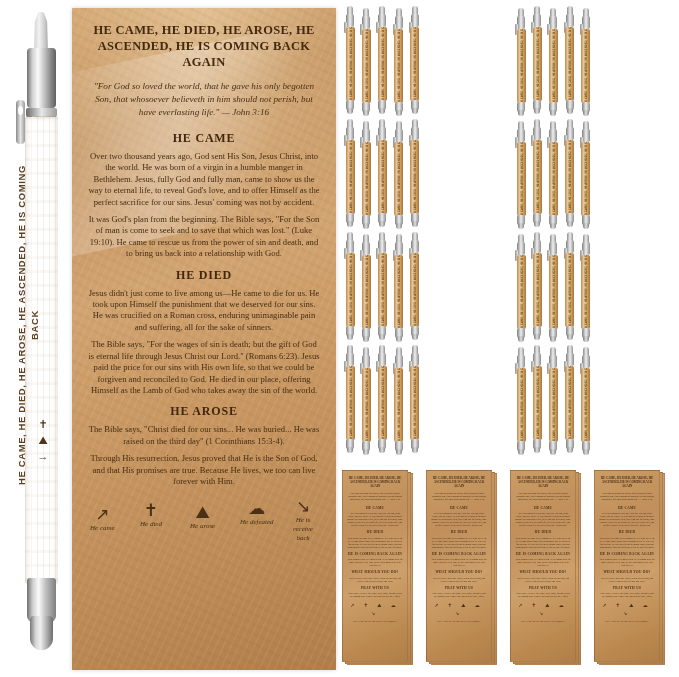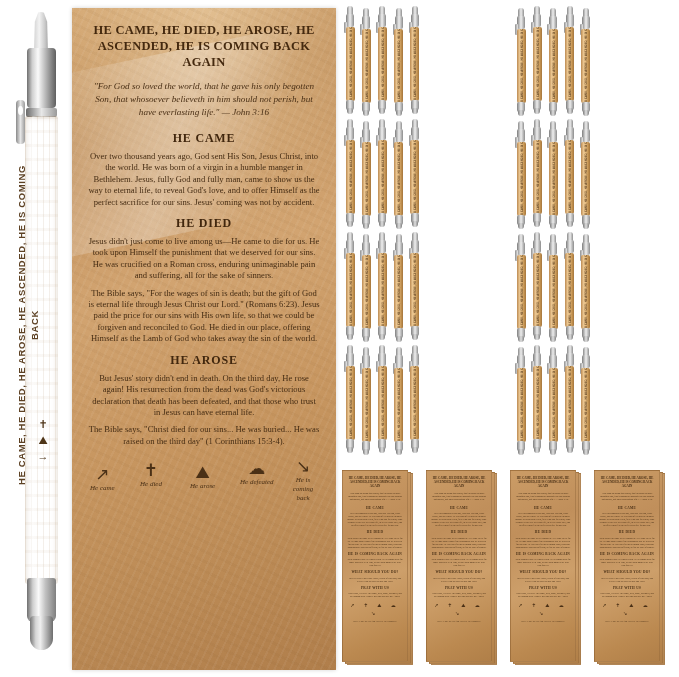--- a/index.html
+++ b/index.html
@@ -394,49 +394,50 @@
 
   <div class="card">
     <div class="paper-noise"></div>
     <div class="gloss"></div>
     <div class="card-inner">
       <h1>HE CAME, HE DIED, HE AROSE, HE ASCENDED, HE IS COMING BACK AGAIN</h1>
       <p class="verse">"For God so loved the world, that he gave his only begotten Son, that whosoever believeth in him should not perish, but have everlasting life." — John 3:16</p>
 
       <div class="sec-title">HE CAME</div>
       <p class="sec-body">Over two thousand years ago, God sent His Son, Jesus Christ, into the world. He was born of a virgin in a humble manger in Bethlehem. Jesus, fully God and fully man, came to show us the way to eternal life, to reveal God's love, and to offer Himself as the perfect sacrifice for our sins. Jesus' coming was not by accident.</p>
+      <p class="sec-body">It was God's plan from the beginning. The Bible says, "For the Son of man is come to seek and to save that which was lost." (Luke 19:10). He came to rescue us from the power of sin and death, and to bring us back into a relationship with God.</p>
 
       <div class="sec-title">HE DIED</div>
       <p class="sec-body">Jesus didn't just come to live among us—He came to die for us. He took upon Himself the punishment that we deserved for our sins. He was crucified on a Roman cross, enduring unimaginable pain and suffering, all for the sake of sinners.</p>
       <p class="sec-body">The Bible says, "For the wages of sin is death; but the gift of God is eternal life through Jesus Christ our Lord." (Romans 6:23). Jesus paid the price for our sins with His own life, so that we could be forgiven and reconciled to God. He died in our place, offering Himself as the Lamb of God who takes away the sin of the world.</p>
 
       <div class="sec-title">HE AROSE</div>
-      <p class="sec-body">But Jesus' story didn't end in death. On the third day, He rose again! His resurrection from the dead was God's victorious declaration that death has been defeated, and that those who trust in Jesus can have eternal life.</p>
       <p class="sec-body">The Bible says, "Christ died for our sins... He was buried... He was raised on the third day" (1 Corinthians 15:3-4).</p>
+      <p class="sec-body">Through His resurrection, Jesus proved that He is the Son of God, and that His promises are true. Because He lives, we too can live forever with Him.</p>
 
       <div class="card-icons">
         <div class="ci" style="left:2px; top:8px;">
           <span class="glyph">↗</span>
           <span class="lbl">He came</span>
         </div>
         <div class="ci" style="left:52px; top:4px;">
           <span class="glyph">✝</span>
           <span class="lbl">He died</span>
         </div>
         <div class="ci" style="left:102px; top:6px;">
           <span class="glyph">⛰</span>
           <span class="lbl">He arose</span>
         </div>
         <div class="ci" style="left:152px; top:2px;">
           <span class="glyph">☁</span>
           <span class="lbl">He defeated</span>
         </div>
         <div class="ci" style="left:198px; top:0px;">
           <span class="glyph">↘</span>
-          <span class="lbl">He is coming back</span>
+          <span class="lbl">He is receive back</span>
         </div>
       </div>
     </div>
   </div>
 
   <div class="pen-grid">
       <div class="mini-pen" style="left: 0px; top: 0px;">
         <div class="mp-cap"></div>
         <div class="mp-grip"></div>
         <div class="mp-clip"></div>

